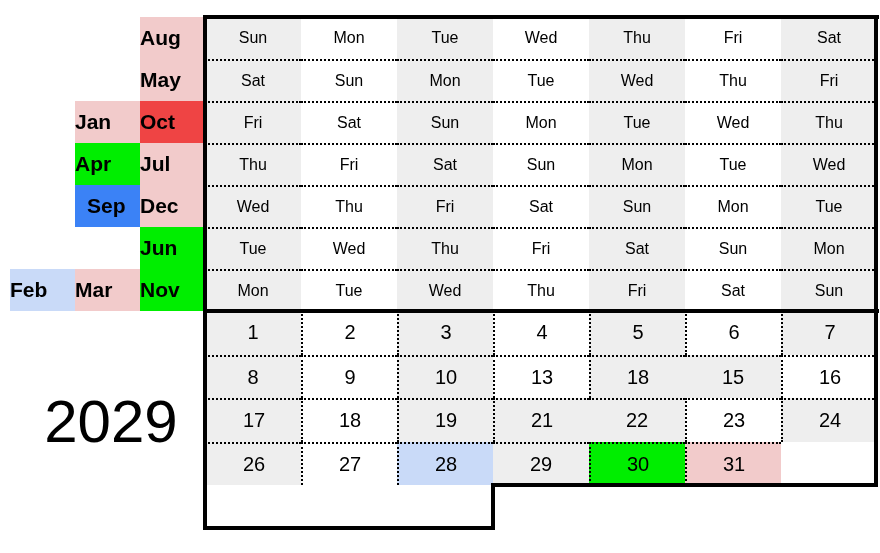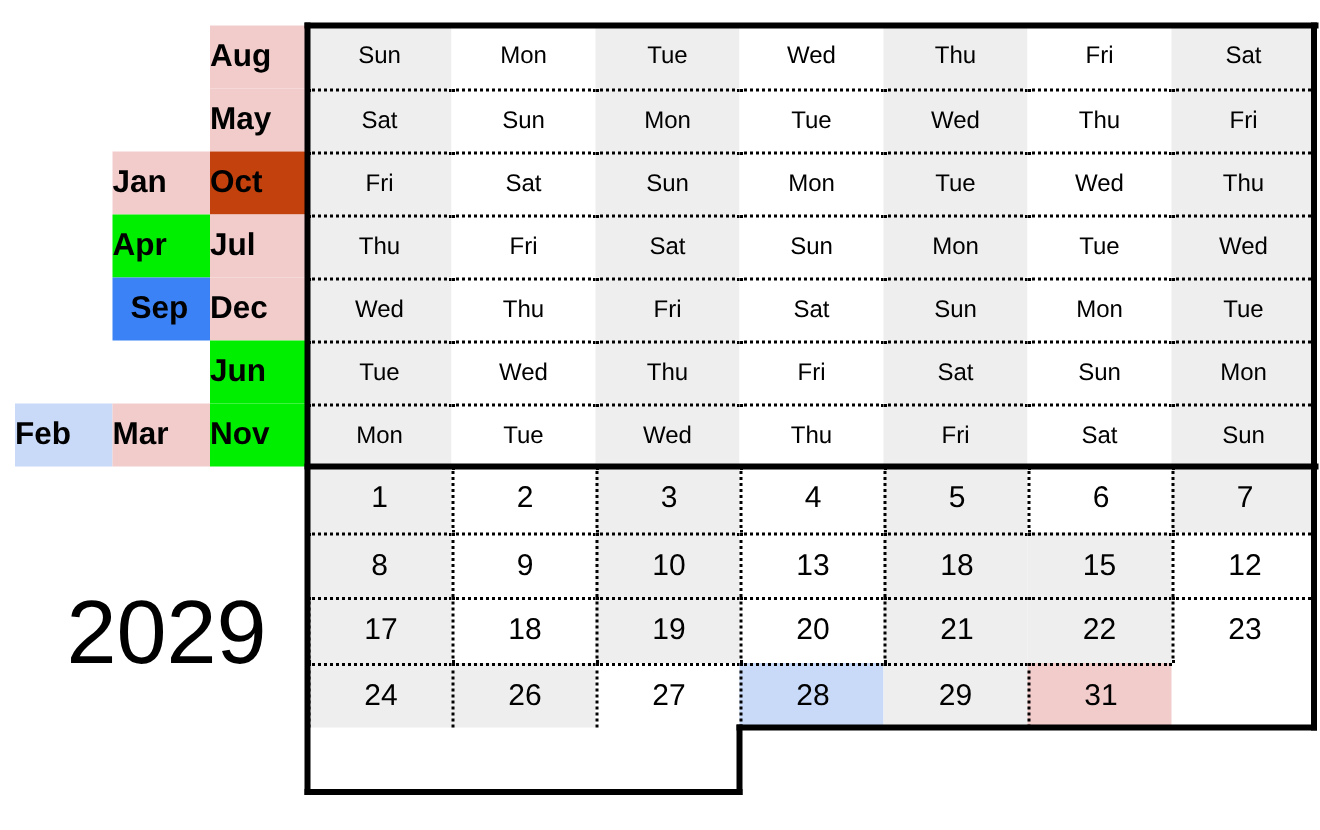--- a/index.html
+++ b/index.html
@@ -99,21 +99,21 @@
 </style>
 </head>
 <body>
 
 <div id="page">
 
   <div id="month-labels">
       <div class="month-cell" style="left: 140px; top: 17px; background: rgb(242, 203, 203);">Aug</div>
       <div class="month-cell" style="left: 140px; top: 59px; background: rgb(242, 203, 203);">May</div>
       <div class="month-cell" style="left: 75px; top: 101px; background: rgb(242, 203, 203);">Jan</div>
-      <div class="month-cell" style="left: 140px; top: 101px; background: #c2410c;">Oct</div>
+      <div class="month-cell" style="left: 140px; top: 101px; background: #ef4444;">Oct</div>
       <div class="month-cell" style="left: 75px; top: 143px; background: rgb(0, 238, 0);">Apr</div>
       <div class="month-cell" style="left: 140px; top: 143px; background: rgb(242, 203, 203);">Jul</div>
       <div class="month-cell" style="left: 75px; top: 185px; background: #3b82f6; padding-left: 12px;">Sep</div>
       <div class="month-cell" style="left: 140px; top: 185px; background: rgb(242, 203, 203);">Dec</div>
       <div class="month-cell" style="left: 140px; top: 227px; background: rgb(0, 238, 0);">Jun</div>
       <div class="month-cell" style="left: 10px; top: 269px; background: rgb(201, 218, 248);">Feb</div>
       <div class="month-cell" style="left: 75px; top: 269px; background: rgb(242, 203, 203);">Mar</div>
       <div class="month-cell" style="left: 140px; top: 269px; background: rgb(0, 238, 0);">Nov</div>
     </div>
 
@@ -176,33 +176,33 @@
       <div class="date-cell dl" style="background: rgb(255, 255, 255);">4</div>
       <div class="date-cell dl" style="background: rgb(238, 238, 238);">5</div>
       <div class="date-cell dl" style="background: rgb(255, 255, 255);">6</div>
       <div class="date-cell dl" style="background: rgb(238, 238, 238);">7</div>
       <div class="date-cell dt" style="background: rgb(238, 238, 238);">8</div>
       <div class="date-cell dt dl" style="background: rgb(255, 255, 255);">9</div>
       <div class="date-cell dt dl" style="background: rgb(238, 238, 238);">10</div>
       <div class="date-cell dt dl" style="background: rgb(255, 255, 255);">13</div>
       <div class="date-cell dt dl" style="background: rgb(238, 238, 238);">18</div>
       <div class="date-cell dt" style="background: rgb(238, 238, 238);">15</div>
-      <div class="date-cell dt dl" style="background: rgb(255, 255, 255);">12</div>
+      <div class="date-cell dt dl" style="background: rgb(255, 255, 255);">16</div>
       <div class="date-cell dt dl" style="background: rgb(238, 238, 238);">17</div>
       <div class="date-cell dt dl" style="background: rgb(255, 255, 255);">18</div>
       <div class="date-cell dt dl" style="background: rgb(238, 238, 238);">19</div>
-      <div class="date-cell dt dl" style="background: rgb(255, 255, 255);">20</div>
       <div class="date-cell dt dl" style="background: rgb(238, 238, 238);">21</div>
       <div class="date-cell dt" style="background: rgb(238, 238, 238);">22</div>
       <div class="date-cell dt dl" style="background: rgb(255, 255, 255);">23</div>
       <div class="date-cell dt dl" style="background: rgb(238, 238, 238);">24</div>
       <div class="date-cell dt dl" style="background: rgb(238, 238, 238);">26</div>
       <div class="date-cell dt dl" style="background: rgb(255, 255, 255);">27</div>
       <div class="date-cell dt dl" style="background: rgb(201, 218, 248);">28</div>
       <div class="date-cell dt" style="background: rgb(238, 238, 238);">29</div>
+      <div class="date-cell dt dl" style="background: rgb(0, 238, 0);">30</div>
       <div class="date-cell dt dl" style="background: rgb(242, 203, 203);">31</div>
       <div class="date-empty"></div>
       <div class="date-empty"></div>
       <div class="date-empty"></div>
       <div class="date-empty"></div>
     </div>
 
   <div id="year-label">2029</div>
 
   <div class="tborder" id="b-top"></div>

